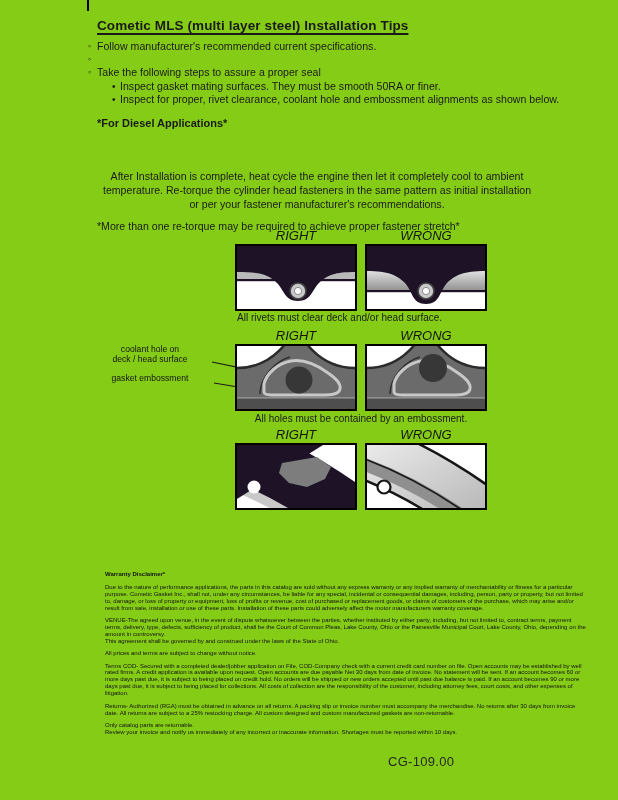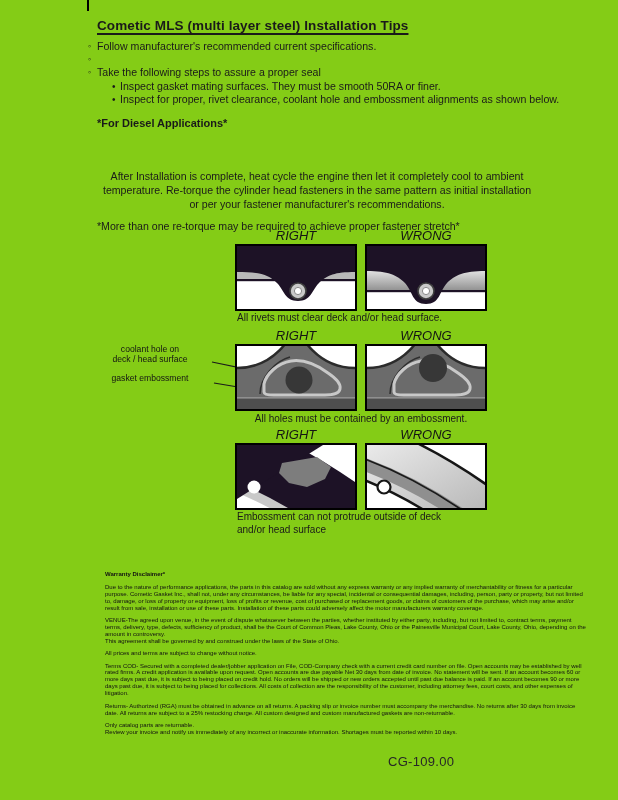--- a/index.html
+++ b/index.html
@@ -171,22 +171,20 @@
       </defs>
       <rect width="118" height="63" fill="#ffffff"></rect>
       <path d="M-25,-2 Q70,26 168,114" fill="none" stroke="#161616" stroke-width="58"></path>
       <path d="M-25,-2 Q70,26 168,114" fill="none" stroke="url(#g3w)" stroke-width="53"></path>
       <path d="M-25,12 Q70,40 168,128" fill="none" stroke="#8f8f8f" stroke-width="13"></path>
       <path d="M-25,6.5 Q70,34.5 168,122.5" fill="none" stroke="#1a1a1a" stroke-width="1.8"></path>
       <circle cx="17" cy="42" r="6.5" fill="#ffffff" stroke="#161616" stroke-width="2.2"></circle>
     </svg>
   </div>
 
-  <div class="caption" style="left:237px; top:511px;">Embossment can not protrude outside of deck
-and/or head surface</div>
 
   <div class="warranty">
     <div class="wh">Warranty Disclaimer*</div>
     <p>Due to the nature of performance applications, the parts in this catalog are sold without any express warranty or any implied warranty of merchantability or fitness for a particular purpose.  Cometic Gasket Inc., shall not, under any circumstances, be liable for any special, incidental or consequential damages, including, person, party or property, but not limited to, damage, or loss of property or equipment, loss of profits or revenue, cost of purchased or replacement goods, or claims of customers of the purchase, which may arise and/or result from sale, installation or use of these parts.  Installation of these parts could adversely affect the motor manufacturers warranty coverage.</p>
     <p>VENUE-The agreed upon venue, in the event of dispute whatsoever between the parties, whether instituted by either party, including, but not limited to, contract terms, payment terms, delivery, type, defects, sufficiency of product, shall be the Court of Common Pleas, Lake County, Ohio or the Painesville Municipal Court, Lake County, Ohio, depending on the amount in controversy.
 This agreement shall be governed by and construed under the laws of the State of Ohio.</p>
     <p>All prices and terms are subject to change without notice.</p>
     <p>Terms COD- Secured with a completed dealer/jobber application on File, COD-Company check with a current credit card number on file.  Open accounts may be established by well rated firms.  A credit application is available upon request.  Open accounts are due payable Net 30 days from date of invoice.  No statement will be sent.  If an account becomes 60 or more days past due, it is subject to being placed on credit hold.  No orders will be shipped or new orders accepted until past due balance is paid.  If an account becomes 90 or more days past due, it is subject to being placed for collections.  All costs of collection are the responsibility of the customer, including attorney fees, court costs, and other expenses of litigation.</p>
     <p>Returns- Authorized (RGA) must be obtained in advance on all returns.  A packing slip or invoice number must accompany the merchandise.  No returns after 30 days from invoice date.  All returns are subject to a 25% restocking charge.  All custom designed and custom manufactured gaskets are non-returnable.</p>
     <p>Only catalog parts are returnable.

